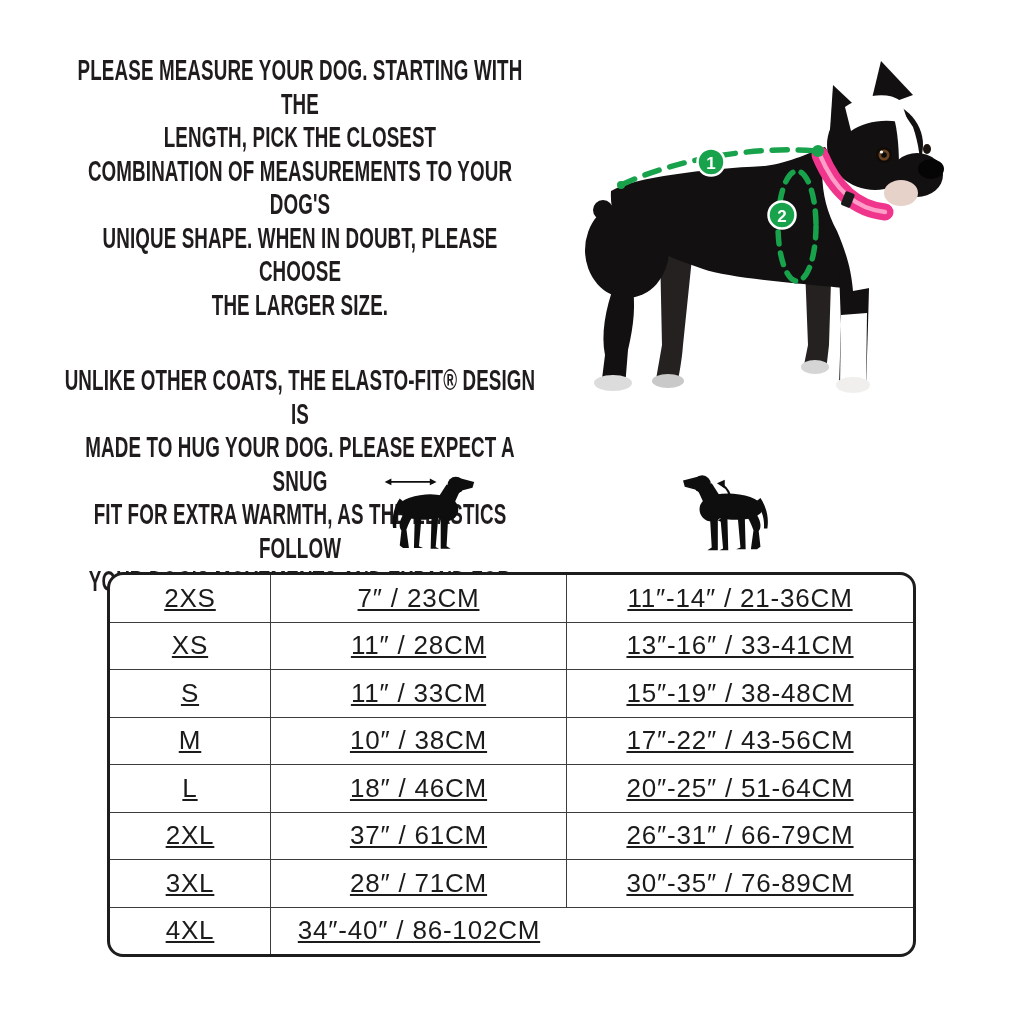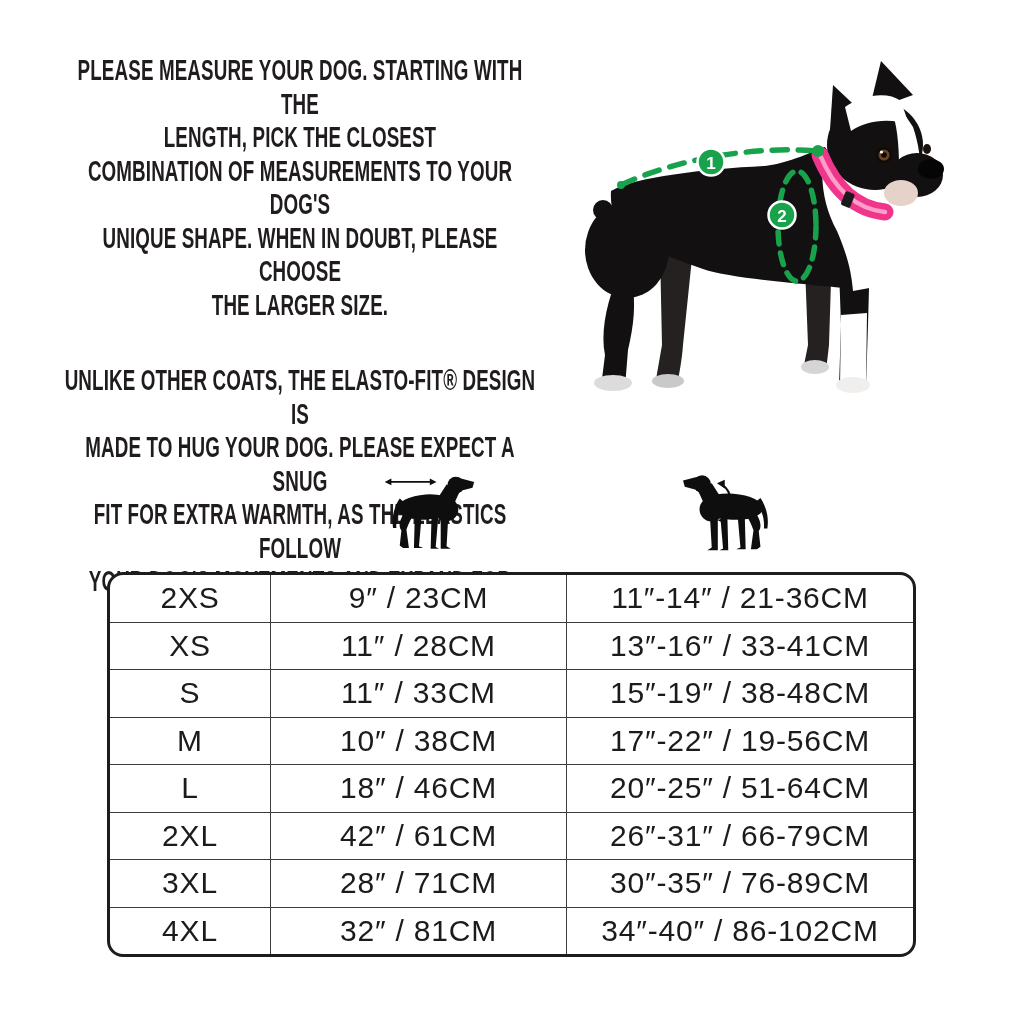--- a/index.html
+++ b/index.html
@@ -21,21 +21,21 @@
   .icon-girth{position:absolute;left:681px;top:471px;width:98px;height:87px;}
 
   
   .size-table{position:absolute;left:107px;top:572px;width:809px;height:385px;
               border:3px solid #1d1d1d;border-radius:16px;overflow:hidden;
               display:flex;flex-direction:column;background:#fff;box-sizing:border-box;}
   .size-row{flex:1;display:grid;grid-template-columns:161px 296px 1fr;
             border-bottom:1.5px solid #3c3c3c;}
   .size-row:last-child{border-bottom:none;}
   .cell{display:flex;align-items:center;justify-content:center;
-        font-size:30px;letter-spacing:.8px;color:#1b1b1b;}
+        font-size:26px;letter-spacing:.8px;color:#1b1b1b;text-decoration:underline;}
   .cell.c1,.cell.c2{border-right:1.5px solid #3c3c3c;}
 </style>
 </head>
 <body>
 
 <div class="page">
 
   <div class="intro">
     <p>PLEASE MEASURE YOUR DOG. STARTING WITH THE
 LENGTH, PICK THE CLOSEST
@@ -130,61 +130,60 @@
       </g>
     <path d="M46,16 C58,24 60,44 47,55" stroke="#0e0e0e" stroke-width="2.5" fill="none"></path>
     <polygon points="40,14 49,10 49,20" fill="#0e0e0e"></polygon>
     <polygon points="41,57 50,51 51,61" fill="#0e0e0e"></polygon>
   </svg>
 
   <div class="size-table">
 
       <div class="size-row">
         <div class="cell c1">2XS</div>
-        <div class="cell c2">9″ / 23CM</div>
+        <div class="cell c2">7″ / 23CM</div>
         <div class="cell c3">11″-14″ / 21-36CM</div>
       </div>
 
       <div class="size-row">
         <div class="cell c1">XS</div>
         <div class="cell c2">11″ / 28CM</div>
         <div class="cell c3">13″-16″ / 33-41CM</div>
       </div>
 
       <div class="size-row">
         <div class="cell c1">S</div>
         <div class="cell c2">11″ / 33CM</div>
         <div class="cell c3">15″-19″ / 38-48CM</div>
       </div>
 
       <div class="size-row">
         <div class="cell c1">M</div>
         <div class="cell c2">10″ / 38CM</div>
-        <div class="cell c3">17″-22″ / 19-56CM</div>
+        <div class="cell c3">17″-22″ / 43-56CM</div>
       </div>
 
       <div class="size-row">
         <div class="cell c1">L</div>
         <div class="cell c2">18″ / 46CM</div>
         <div class="cell c3">20″-25″ / 51-64CM</div>
       </div>
 
 
       <div class="size-row">
         <div class="cell c1">2XL</div>
-        <div class="cell c2">42″ / 61CM</div>
+        <div class="cell c2">37″ / 61CM</div>
         <div class="cell c3">26″-31″ / 66-79CM</div>
       </div>
 
       <div class="size-row">
         <div class="cell c1">3XL</div>
         <div class="cell c2">28″ / 71CM</div>
         <div class="cell c3">30″-35″ / 76-89CM</div>
       </div>
 
       <div class="size-row">
         <div class="cell c1">4XL</div>
-        <div class="cell c2">32″ / 81CM</div>
         <div class="cell c3">34″-40″ / 86-102CM</div>
       </div>
     </div>
 
 </div>
 
 </body></html>

